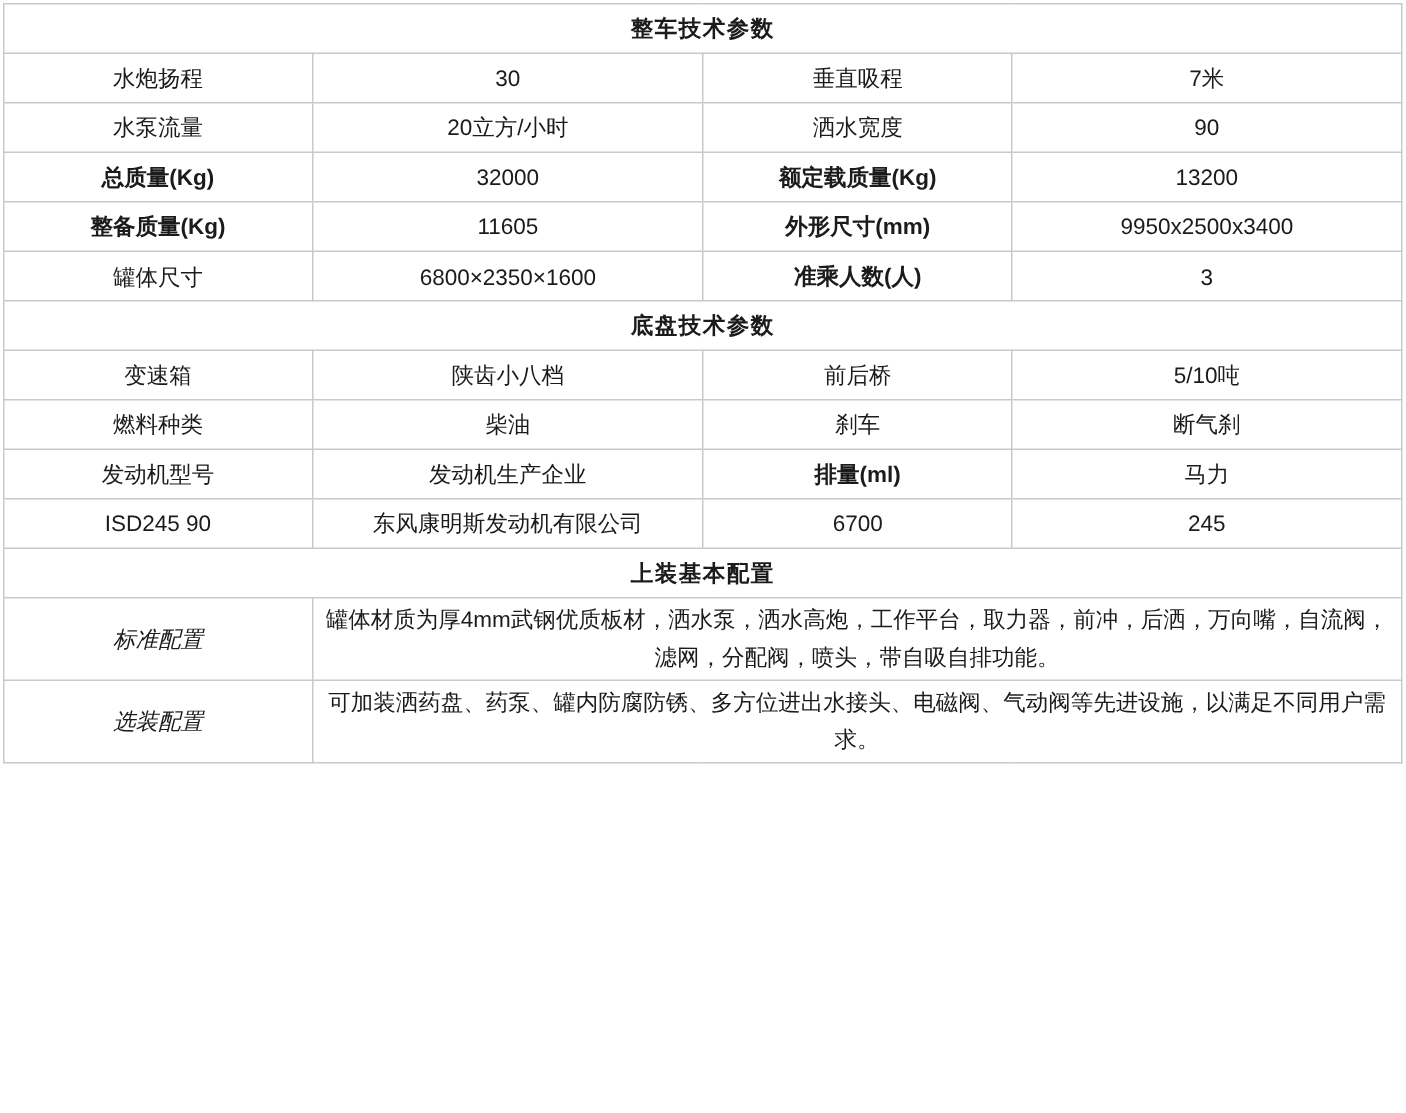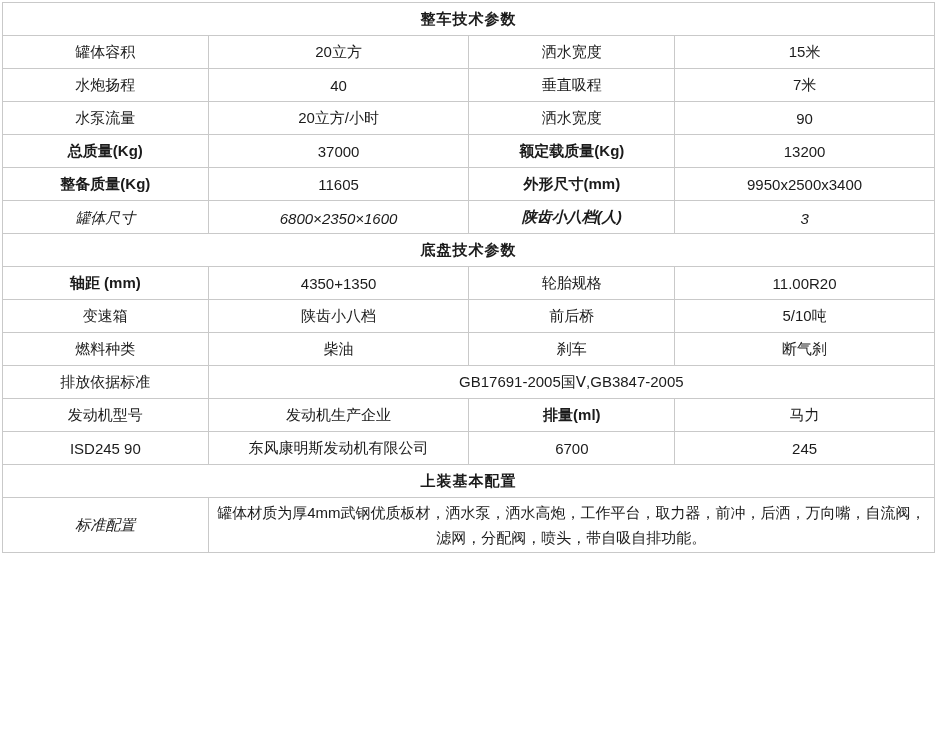--- a/index.html
+++ b/index.html
@@ -60,100 +60,83 @@
     font-style: italic;
   }
   td.cfg-text {
     text-align: center;
     line-height: 25px;
     height: 52px;
     padding: 4px 10px;
   }
   td.tall {
     height: 42px;
-    font-style: italic;
   }
 </style>
 </head>
 <body>
 
 <div class="sheet">
   <table class="spec">
     <colgroup>
       <col style="width:205px">
       <col style="width:260px">
       <col style="width:205px">
       <col style="width:259px">
     </colgroup>
     <tbody>
 
       <tr>
         <td class="section" colspan="4">整车技术参数</td>
       </tr>
       <tr>
-        <td class="lbl">罐体容积</td>
-        <td class="val">20立方</td>
-        <td class="lbl">洒水宽度</td>
-        <td class="val">15米</td>
-      </tr>
-      <tr>
         <td class="lbl">水炮扬程</td>
-        <td class="val">40</td>
+        <td class="val">30</td>
         <td class="lbl">垂直吸程</td>
         <td class="val">7米</td>
       </tr>
       <tr>
         <td class="lbl">水泵流量</td>
         <td class="val">20立方/小时</td>
         <td class="lbl">洒水宽度</td>
         <td class="val">90</td>
       </tr>
       <tr>
         <td class="lbl lbl-b">总质量(Kg)</td>
-        <td class="val">37000</td>
+        <td class="val">32000</td>
         <td class="lbl lbl-b">额定载质量(Kg)</td>
         <td class="val">13200</td>
       </tr>
       <tr>
         <td class="lbl lbl-b">整备质量(Kg)</td>
         <td class="val">11605</td>
         <td class="lbl lbl-b">外形尺寸(mm)</td>
         <td class="val">9950x2500x3400</td>
       </tr>
       <tr>
         <td class="lbl tall" style="vertical-align:top;padding-top:8px">罐体尺寸</td>
         <td class="val tall" style="vertical-align:bottom;padding-bottom:6px">6800×2350×1600</td>
-        <td class="lbl lbl-b tall">陕齿小八档(人)</td>
+        <td class="lbl lbl-b tall">准乘人数(人)</td>
         <td class="val tall" style="vertical-align:bottom;padding-bottom:6px">3</td>
       </tr>
 
       <tr>
         <td class="section" colspan="4">底盘技术参数</td>
-      </tr>
-      <tr>
-        <td class="lbl lbl-b">轴距 (mm)</td>
-        <td class="val">4350+1350</td>
-        <td class="lbl">轮胎规格</td>
-        <td class="val">11.00R20</td>
       </tr>
       <tr>
         <td class="lbl">变速箱</td>
         <td class="val">陕齿小八档</td>
         <td class="lbl">前后桥</td>
         <td class="val">5/10吨</td>
       </tr>
       <tr>
         <td class="lbl">燃料种类</td>
         <td class="val">柴油</td>
         <td class="lbl">刹车</td>
         <td class="val">断气刹</td>
-      </tr>
-      <tr>
-        <td class="lbl">排放依据标准</td>
-        <td class="val" colspan="3">GB17691-2005国Ⅴ,GB3847-2005</td>
       </tr>
       <tr>
         <td class="lbl">发动机型号</td>
         <td class="lbl">发动机生产企业</td>
         <td class="lbl lbl-b">排量(ml)</td>
         <td class="lbl">马力</td>
       </tr>
       <tr>
         <td class="val">ISD245 90</td>
         <td class="val">东风康明斯发动机有限公司</td>
@@ -161,15 +144,19 @@
         <td class="val">245</td>
       </tr>
 
       <tr>
         <td class="section" colspan="4">上装基本配置</td>
       </tr>
       <tr>
         <td class="lbl cfg-label">标准配置</td>
         <td class="val cfg-text" colspan="3">罐体材质为厚4mm武钢优质板材，洒水泵，洒水高炮，工作平台，取力器，前冲，后洒，万向嘴，自流阀，滤网，分配阀，喷头，带自吸自排功能。</td>
       </tr>
+      <tr>
+        <td class="lbl cfg-label">选装配置</td>
+        <td class="val cfg-text" colspan="3">可加装洒药盘、药泵、罐内防腐防锈、多方位进出水接头、电磁阀、气动阀等先进设施，以满足不同用户需求。</td>
+      </tr>
     </tbody>
   </table>
 </div>
 
 </body></html>

